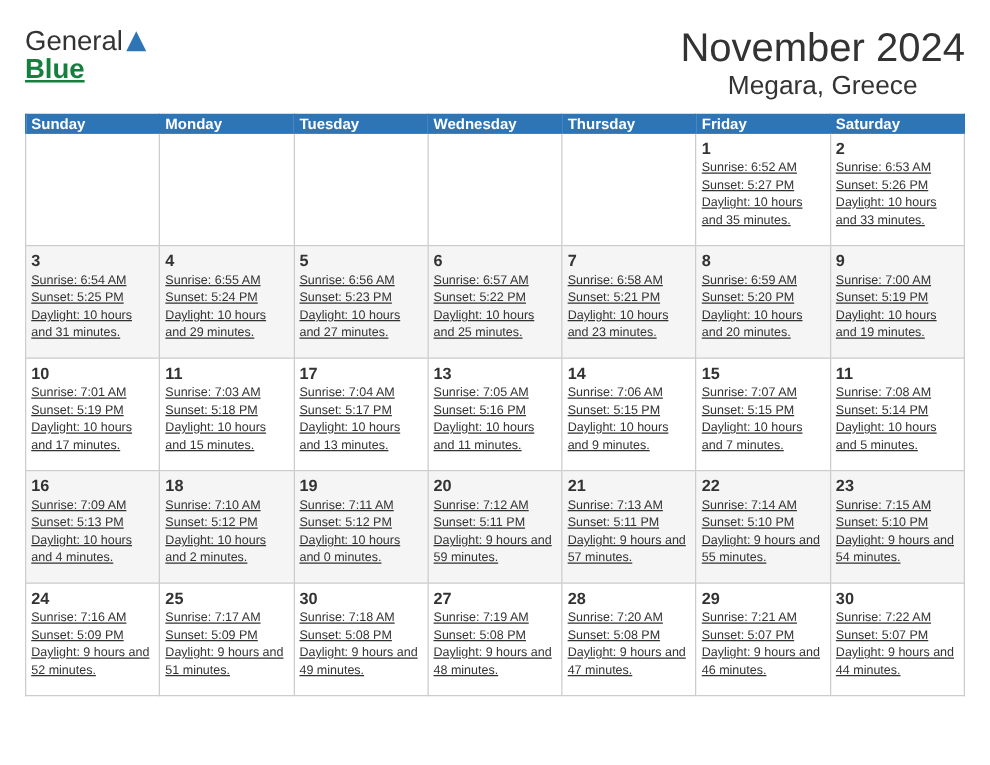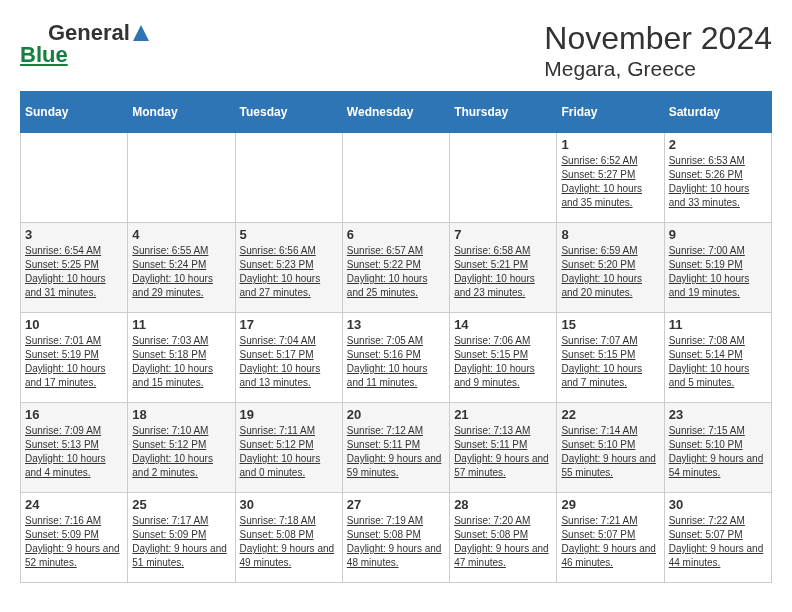--- a/index.html
+++ b/index.html
@@ -15,40 +15,40 @@
       justify-content: space-between;
       align-items: flex-start;
       margin-bottom: 10px;
     }
     .logo {
       display: flex;
       flex-direction: column;
       align-items: flex-start;
     }
     .title-block {
-      text-align: left;
+      text-align: center;
     }
     .month-title {
       font-size: 32px;
       color: #333;
       font-weight: normal;
     }
     .location {
       font-size: 21px;
       color: #333;
     }
     .calendar {
       width: 100%;
       border-collapse: collapse;
       font-size: 11px;
     }
     .calendar thead tr th {
       background-color: #2e75b6;
       color: #fff;
-      padding: 13px 4px;
+      padding: 0 4px;
       text-align: left;
       font-size: 12px;
       border: 1px solid #2e75b6;
     }
     .calendar tbody tr td {
       border: 1px solid #ccc;
       vertical-align: top;
       padding: 4px;
       height: 90px;
       width: 107px;
@@ -73,21 +73,21 @@
     .empty-cell {
       background: #fff !important;
     }
   </style>
 </head>
 <body>
 
 <div class="header">
   <div class="logo">
     <div style="display:flex;align-items:center;gap:2px;">
-      <span style="font-size:22px;font-weight:bold;color:#333;margin-left:28px;">General</span>
+      <span style="font-size:22px;font-weight:normal;color:#333;">General</span>
       <svg width="18" height="18" viewBox="0 0 18 18">
         <polygon points="9,1 17,17 1,17" fill="#2e75b6"></polygon>
       </svg>
     </div>
     <span style="font-size:22px;font-weight:bold;color:#15803d;margin-top:-4px;text-decoration:underline;">Blue</span>
   </div>
   <div class="title-block">
     <div class="month-title">November 2024</div>
     <div class="location">Megara, Greece</div>
   </div>

